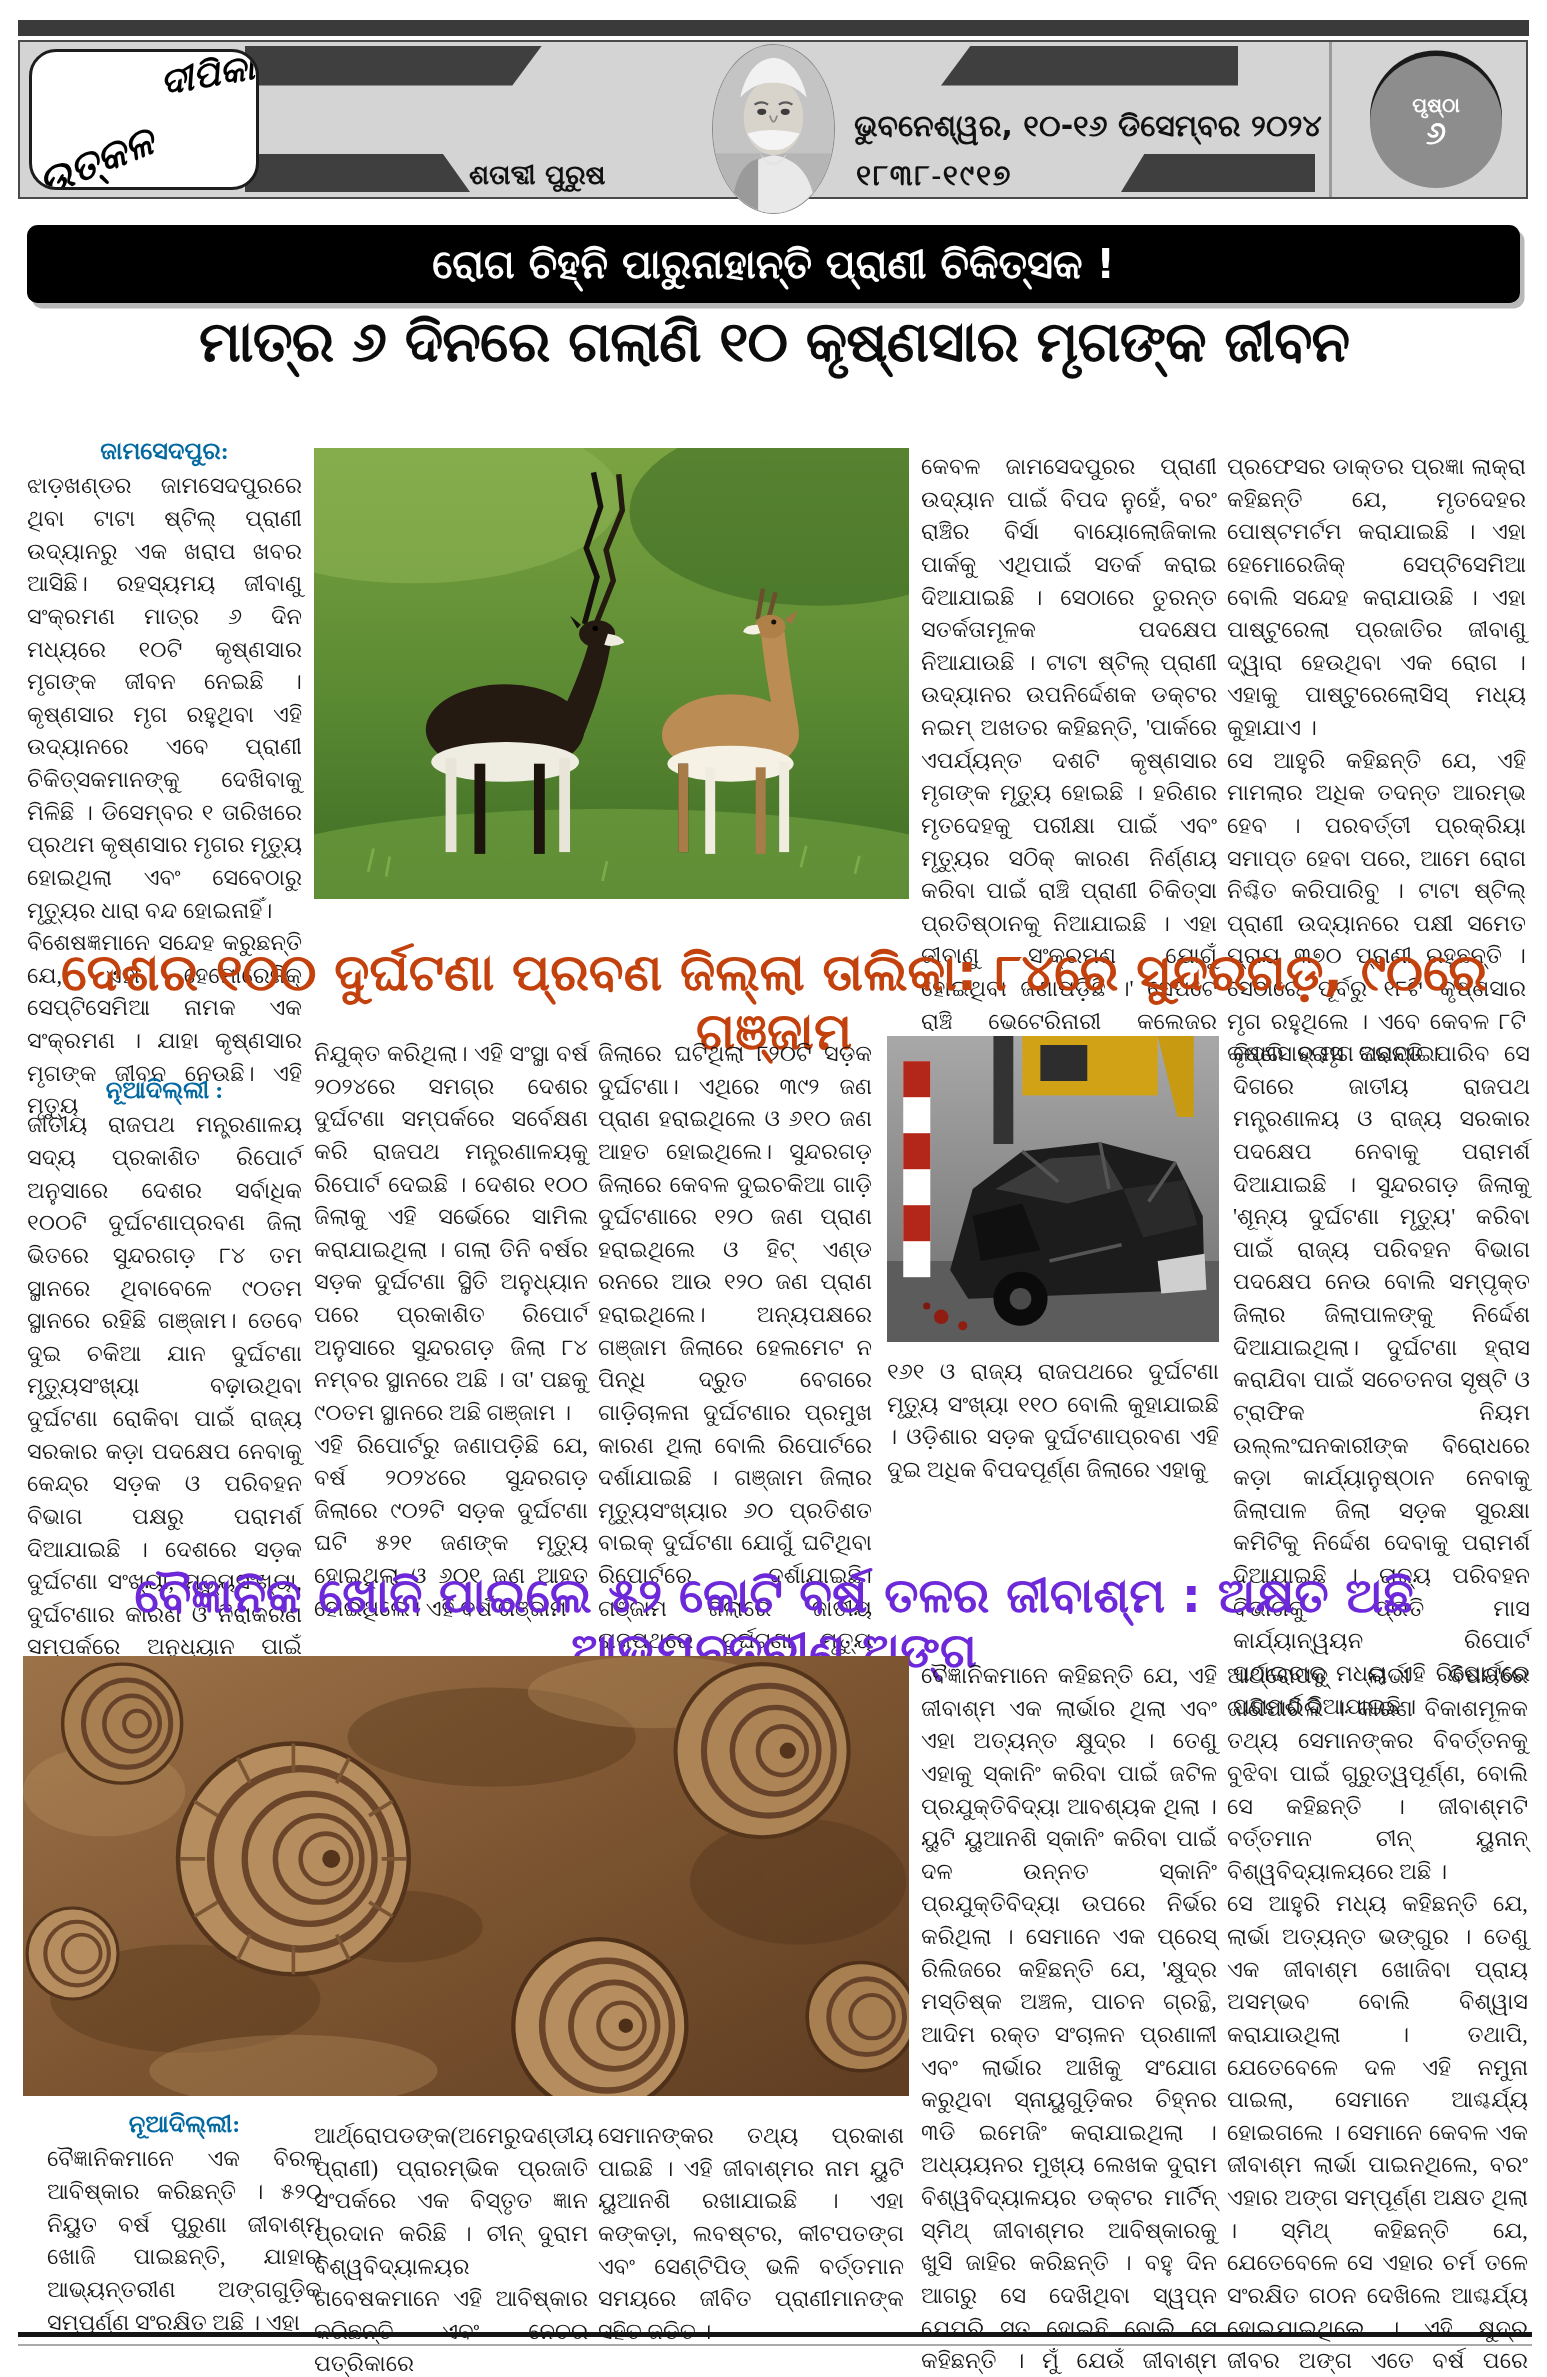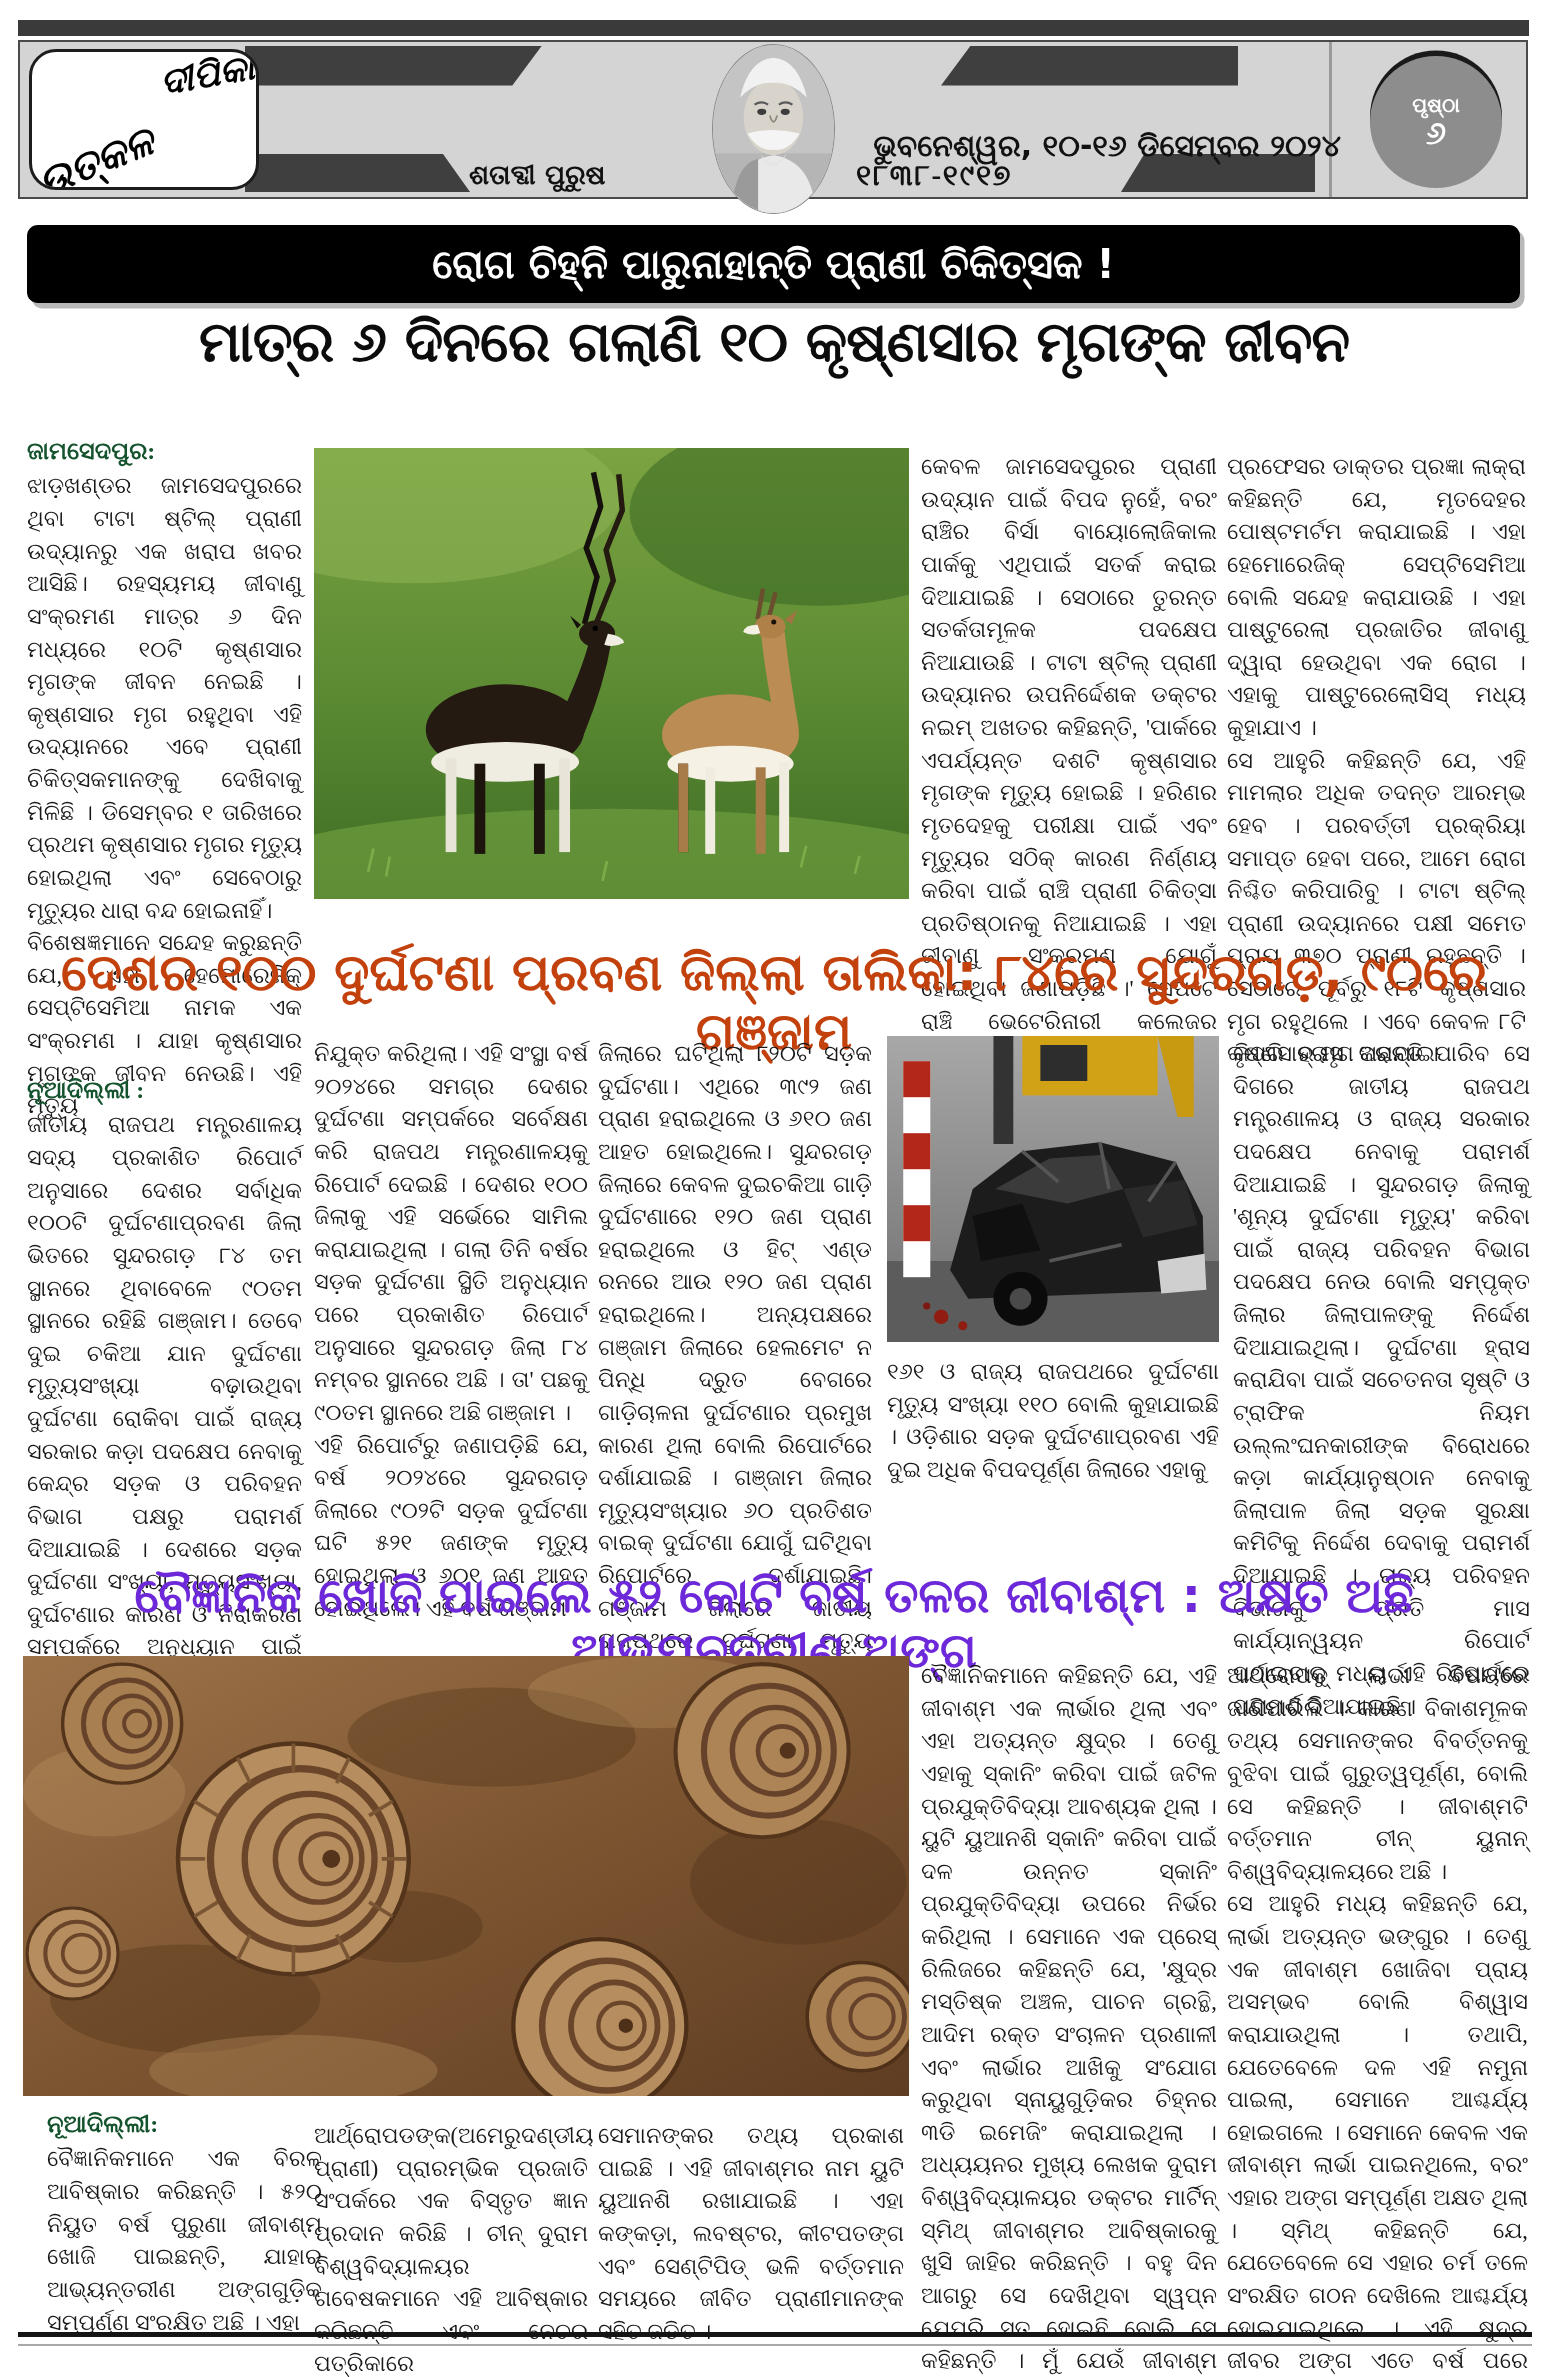--- a/index.html
+++ b/index.html
@@ -14,22 +14,22 @@
             border:3.6px solid #1c1c1c;border-radius:27px;overflow:hidden;}
   .logo-w{position:absolute;font-weight:bold;font-style:italic;color:#000;
           font-family:"DejaVu Sans","Liberation Sans",sans-serif;}
   .logo-w1{left:3.6px;bottom:1.8px;font-size:40px;transform:rotate(-22deg);}
   .logo-w2{right:1.8px;top:1.8px;font-size:36px;transform:rotate(-10deg);}
   .stripe{position:absolute;background:#3f3f3f;}
   .s-tl{left:225px;top:3.6px;width:297px;height:40px;clip-path:polygon(0 0,100% 0,90% 100%,0 100%);}
   .s-tr{left:921px;top:3.6px;width:297px;height:40px;clip-path:polygon(10% 0,100% 0,100% 100%,0 100%);}
   .s-bl{left:225px;top:112px;width:225px;height:38px;clip-path:polygon(0 0,88% 0,100% 100%,0 100%);}
   .s-br{left:1101px;top:112px;width:194px;height:38px;clip-path:polygon(12% 0,100% 0,100% 100%,0 100%);}
-  .dateline{position:absolute;left:834px;top:86px;width:487px;font-size:30px;font-weight:bold;
-            font-family:"DejaVu Sans","Liberation Sans",sans-serif;text-align:right;}
+  .dateline{position:absolute;left:834px;top:66px;width:487px;font-size:30px;font-weight:bold;
+            font-family:"DejaVu Sans","Liberation Sans",sans-serif;}
   .century{position:absolute;left:449px;top:117px;width:198px;font-size:27px;font-weight:bold;
            font-family:"DejaVu Sans","Liberation Sans",sans-serif;}
   .lifespan{position:absolute;left:836px;top:117px;width:270px;font-size:29px;font-weight:bold;
             letter-spacing:1.8px;font-family:Liberation Serif, serif;}
   .portrait{position:absolute;left:692px;top:1.8px;width:121px;height:168px;border-radius:50%;
             overflow:hidden;border:1.8px solid #8a8a8a;background:#c9c9c9;}
   .page-circle{position:absolute;left:1350px;top:14.4px;width:132px;height:132px;border-radius:50%;
                background:#8d8d8d;box-shadow:0 -5.4px 0 0 #1a1a1a;display:flex;flex-direction:column;
                align-items:center;justify-content:center;color:#ffffff;font-weight:bold;
                font-family:"DejaVu Sans","Liberation Sans",sans-serif;}
@@ -45,21 +45,21 @@
              font-family:"DejaVu Sans","Liberation Sans",sans-serif;}
   .headline2{position:absolute;left:12.6px;top:944px;width:1523px;margin:0;text-align:center;
              font-size:51px;font-weight:800;color:#c2410c;line-height:1.15;
              font-family:"DejaVu Sans","Liberation Sans",sans-serif;}
   .headline3{position:absolute;left:12.6px;top:1568px;width:1523px;margin:0;text-align:center;
              font-size:48px;font-weight:800;color:#6d28d9;line-height:1.15;
              font-family:"DejaVu Sans","Liberation Sans",sans-serif;}
   
   .col{position:absolute;}
   .body{font-size:22.5px;line-height:1.45;text-align:justify;white-space:pre-line;color:#171717;}
-  .byline{font-size:24px;font-weight:bold;margin-bottom:5.4px;color:#14532d;}
+  .byline{font-size:24px;font-weight:bold;text-align:center;margin-bottom:5.4px;color:#0369a1;}
   .photo{position:absolute;overflow:hidden;background:#888;}
   .photo svg{display:block;width:100%;height:100%;}
   
   .c1a{left:27px;top:438px;width:275px;}
   .ph1{left:314px;top:448px;width:595px;height:451px;}
   .c1b{left:921px;top:451px;width:296px;}
   .c1c{left:1227px;top:451px;width:299px;}
   .c2a{left:27px;top:1033px;width:275px;margin-top:44px;}
   .c2b{left:314px;top:1038px;width:274px;}
   .c2c{left:598px;top:1038px;width:274px;}

